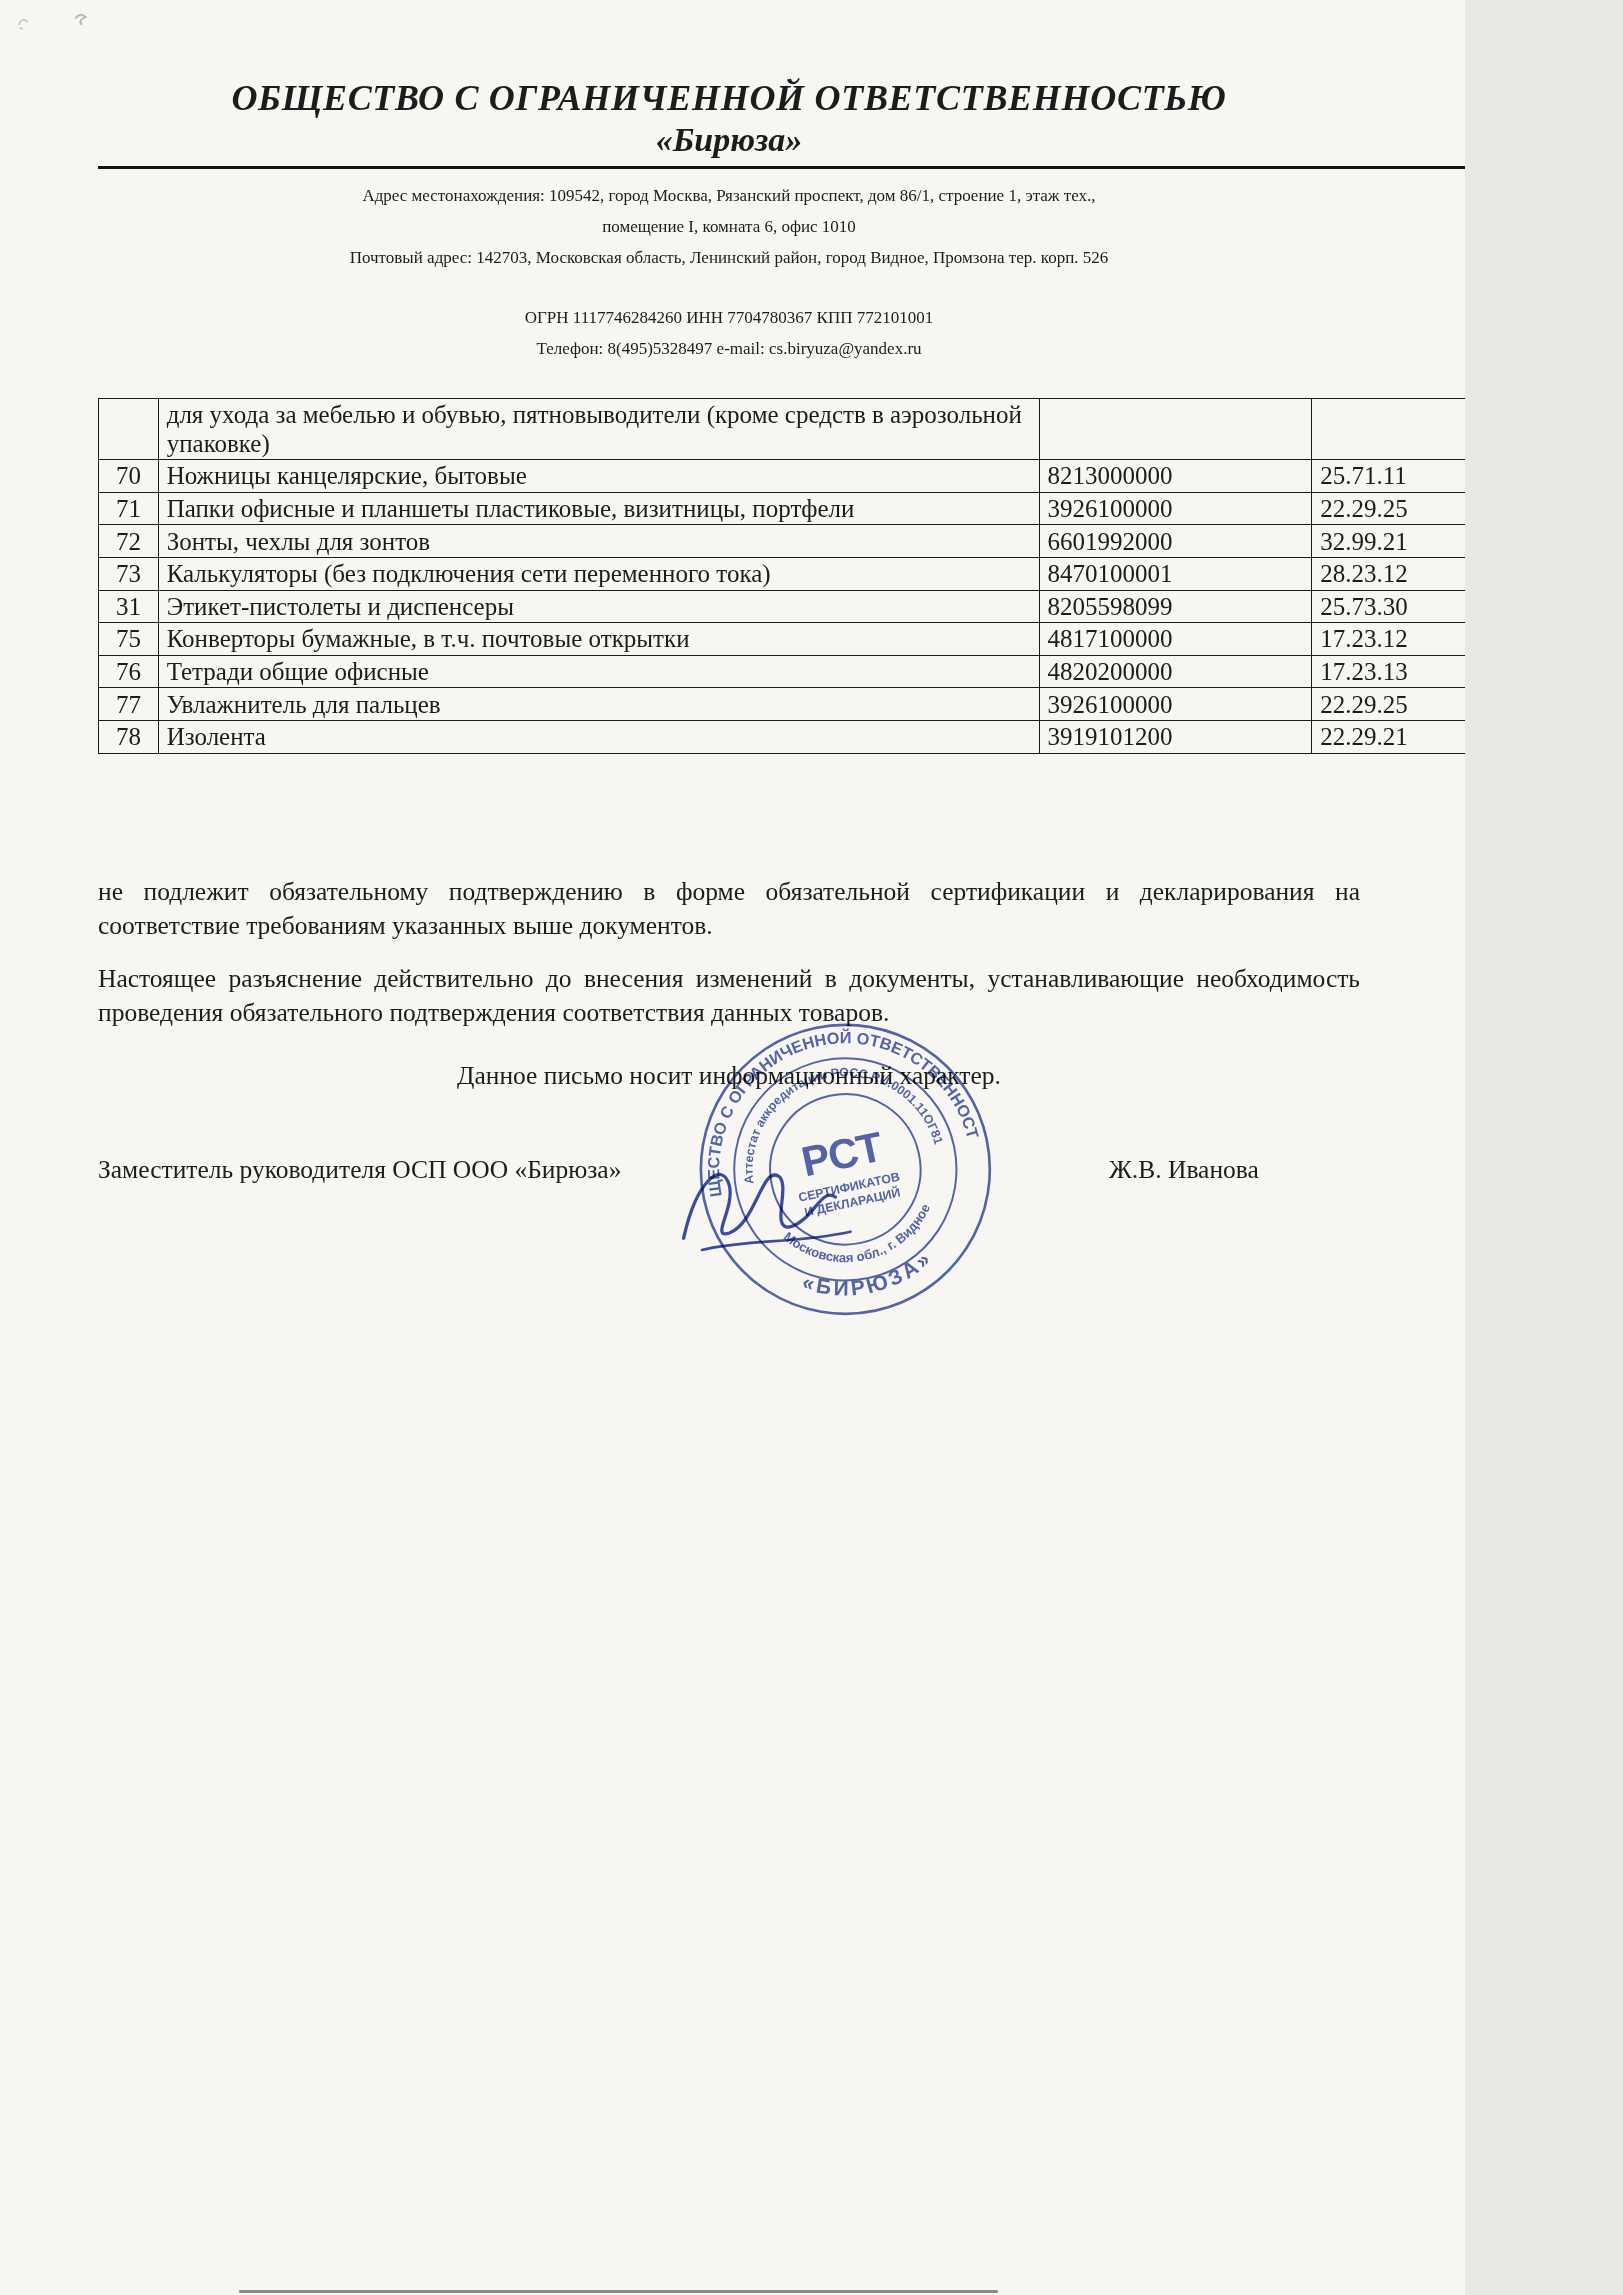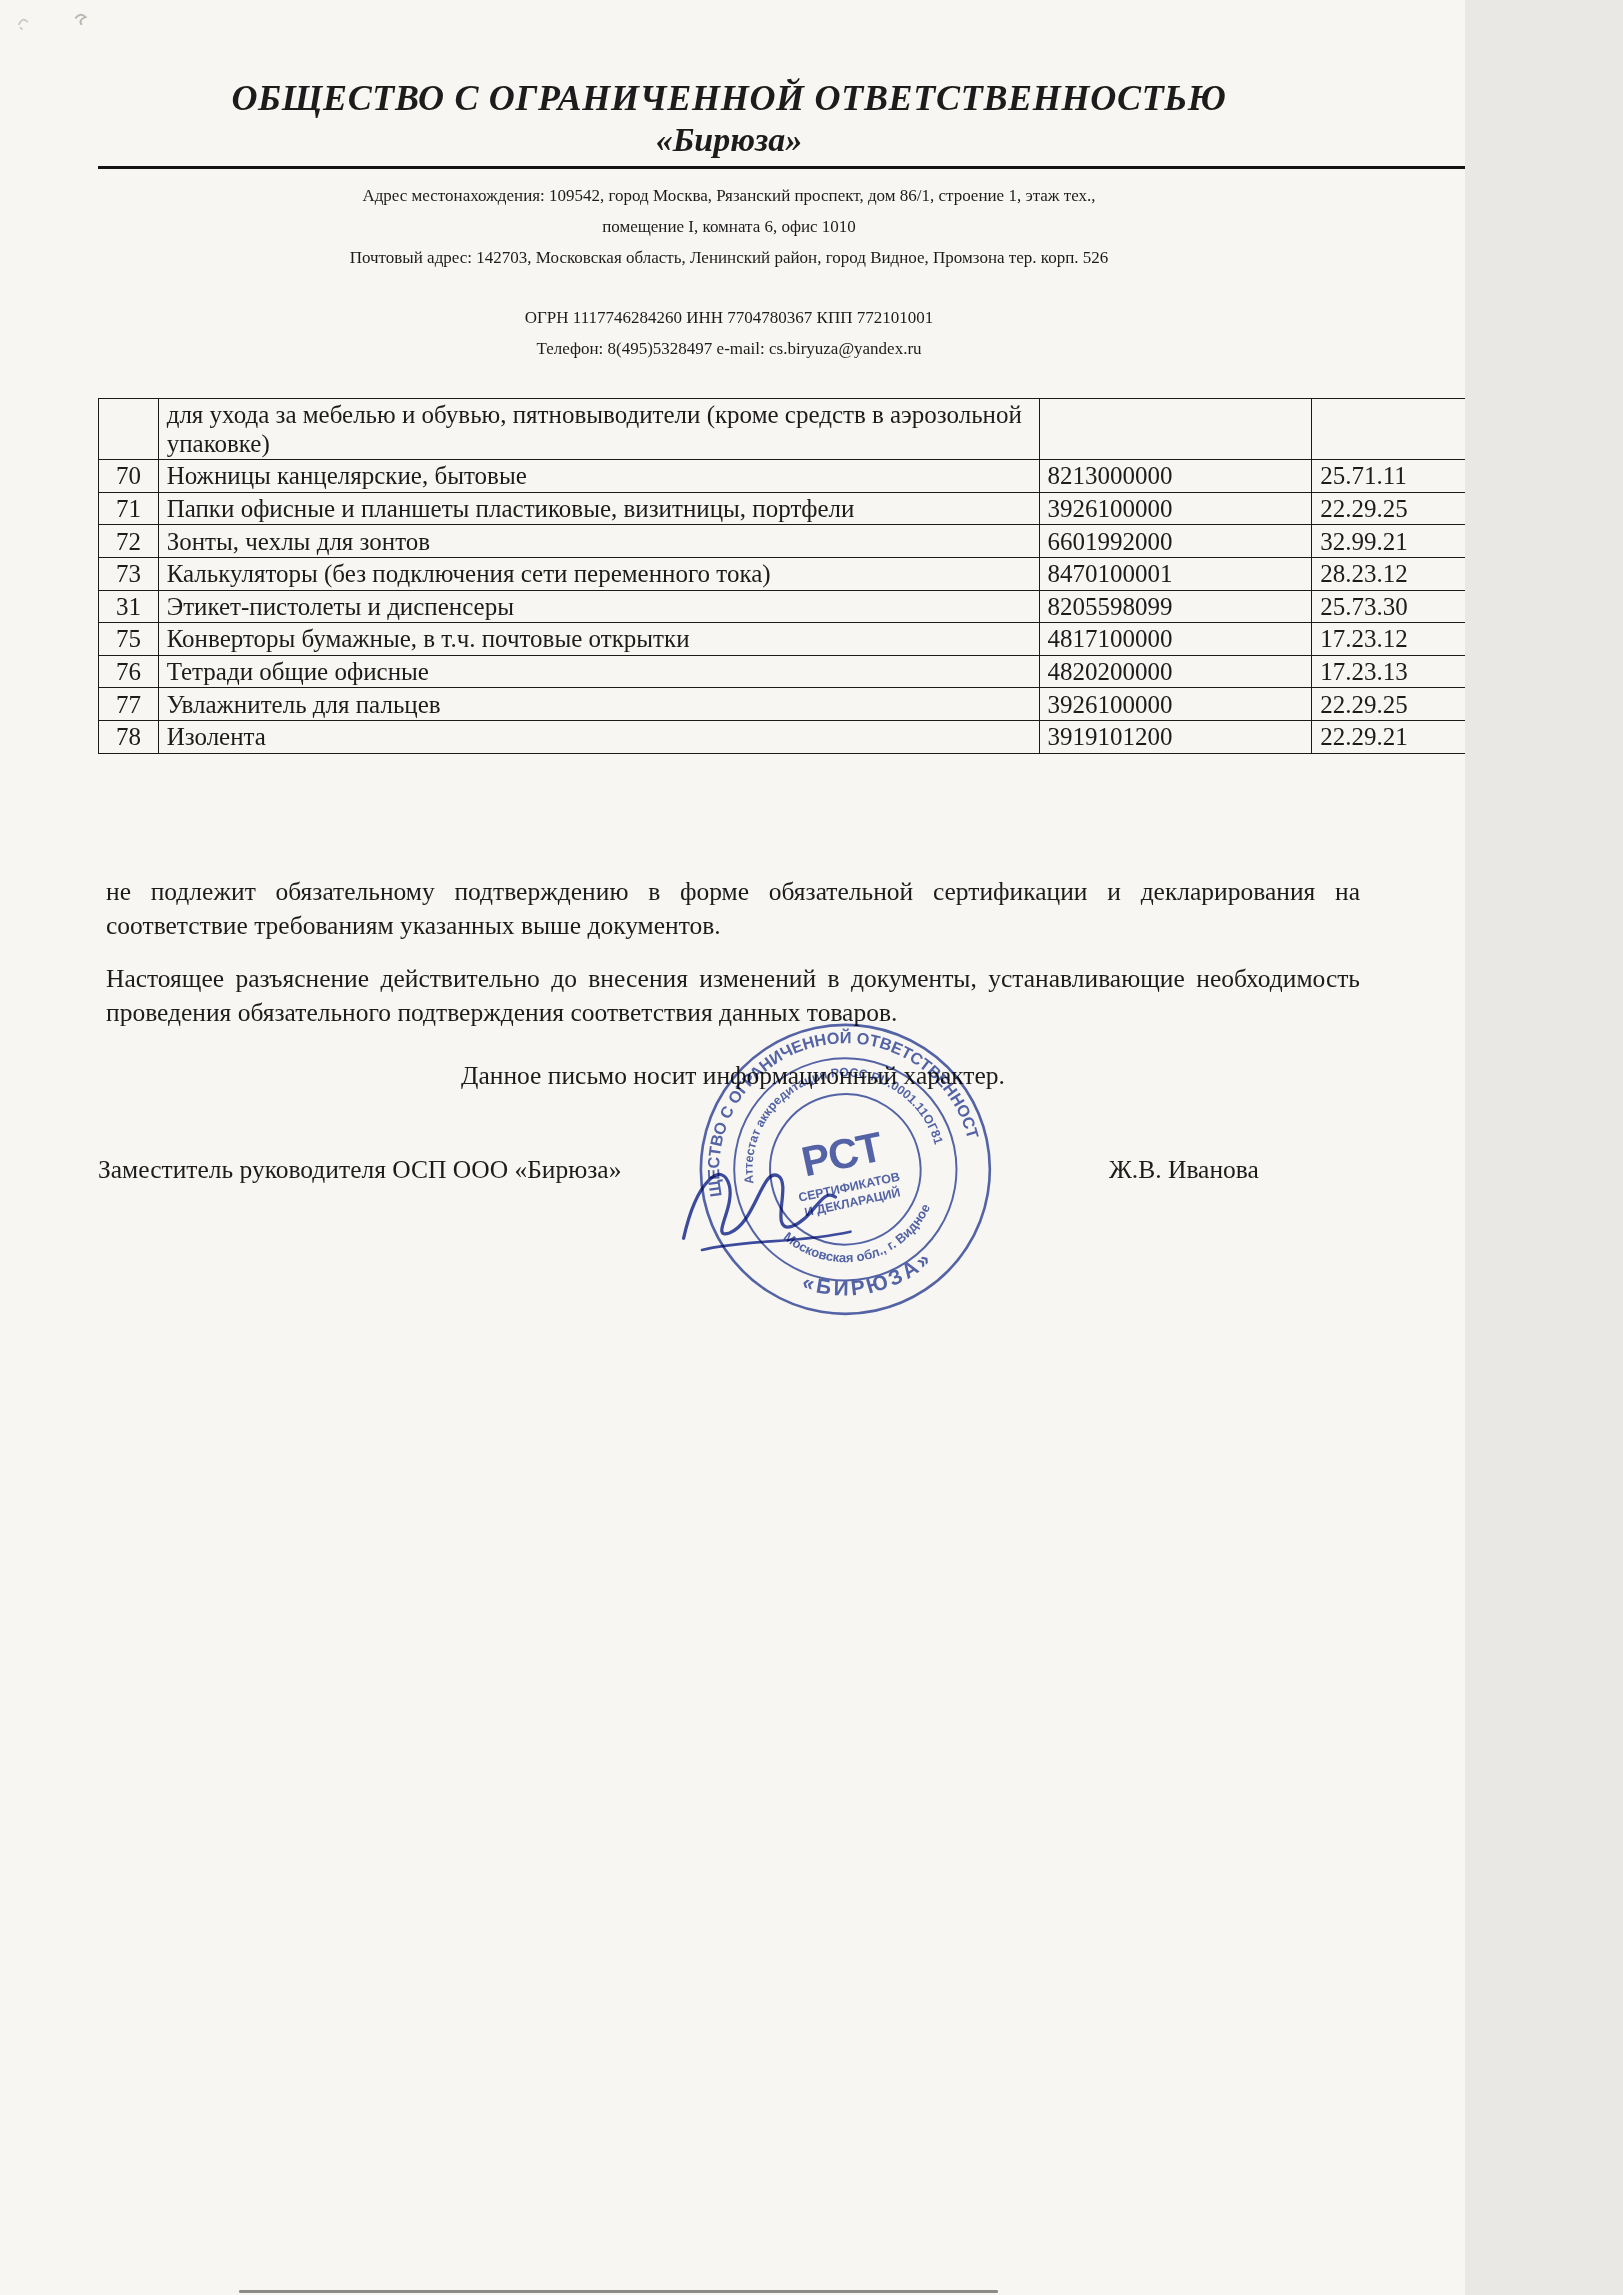--- a/index.html
+++ b/index.html
@@ -43,21 +43,21 @@
     padding:1.3px 7.9px;vertical-align:top;
     overflow:hidden;
     margin-left:24px;
   }
   td.c-num{width:43px;text-align:center;padding-left:2.6px;padding-right:2.6px;}
   td.c-name{width:864px;}
   td.c-code{width:256px;}
   td.c-okpd{width:181px;}
 
   
-  .para{font-size:25.5px;line-height:34px;text-align:justify;margin-left:8px;}
+  .para{font-size:25.5px;line-height:34px;text-align:justify;}
   .p1{margin-top:121px;}
   .p2{margin-top:19.6px;}
   .p3{margin-top:29px;text-align:center;}
 
   .sign-row{position:relative;margin-top:62px;font-size:25.5px;height:39px;}
   .signer-name{position:absolute;left:1011px;top:0;}
 
   
   .stamp{
     position:absolute;left:695px;top:1019px;width:302px;height:302px;

